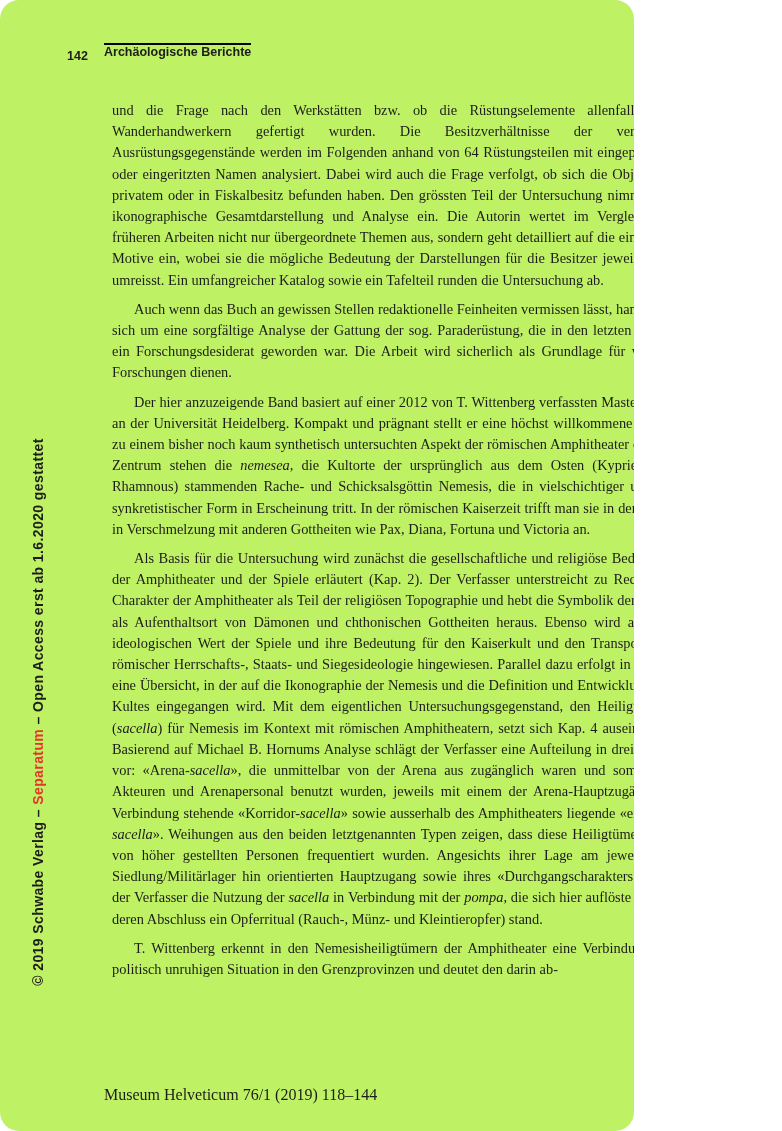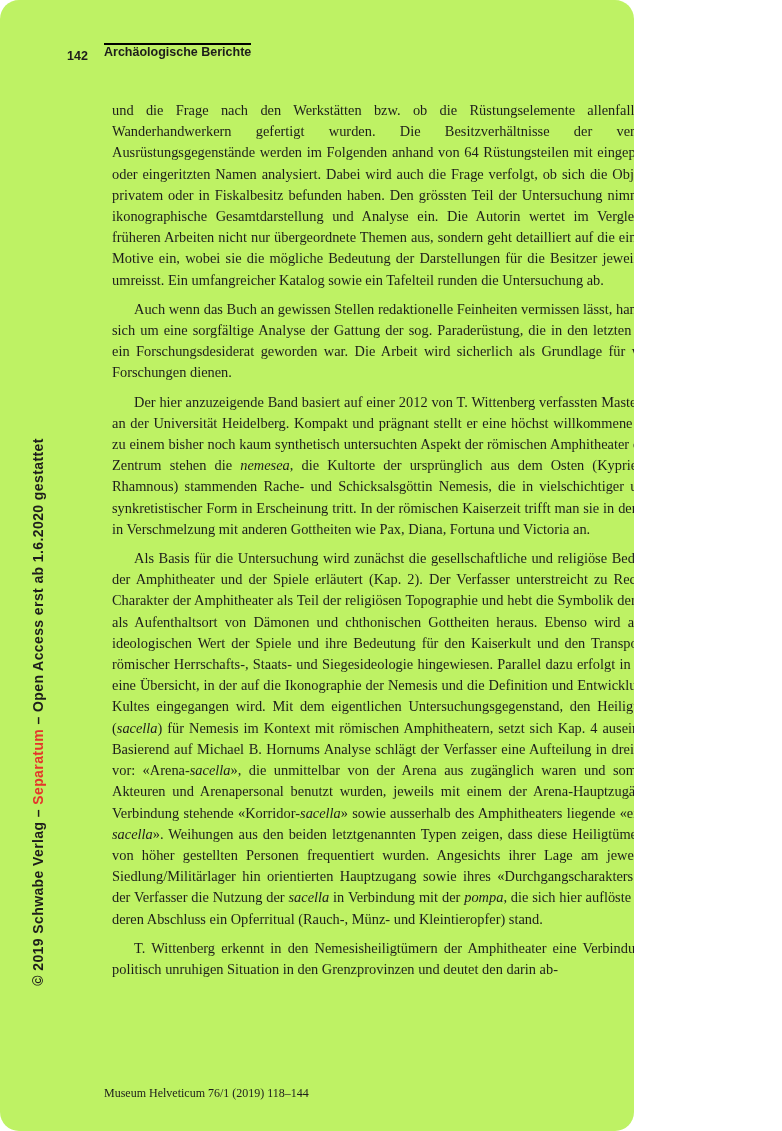--- a/index.html
+++ b/index.html
@@ -53,21 +53,21 @@
   }
   .body p { margin: 8px; }
   p.paragraph-indent { text-indent: 22px; }
   p.signature { text-align: right; }
   p.review-heading { margin-top: 21px; }
   
   .footer {
     position: absolute;
     left: 104px; top: 1086px;
     font-family: "Liberation Serif", serif;
-    font-size: 12px;
+    font-size: 16px;
   }
 </style>
 </head>
 <body>
 
 <div class="page">
 
   <div class="page-number">142</div>
 
   <div class="section-title">Archäologische Berichte</div>

